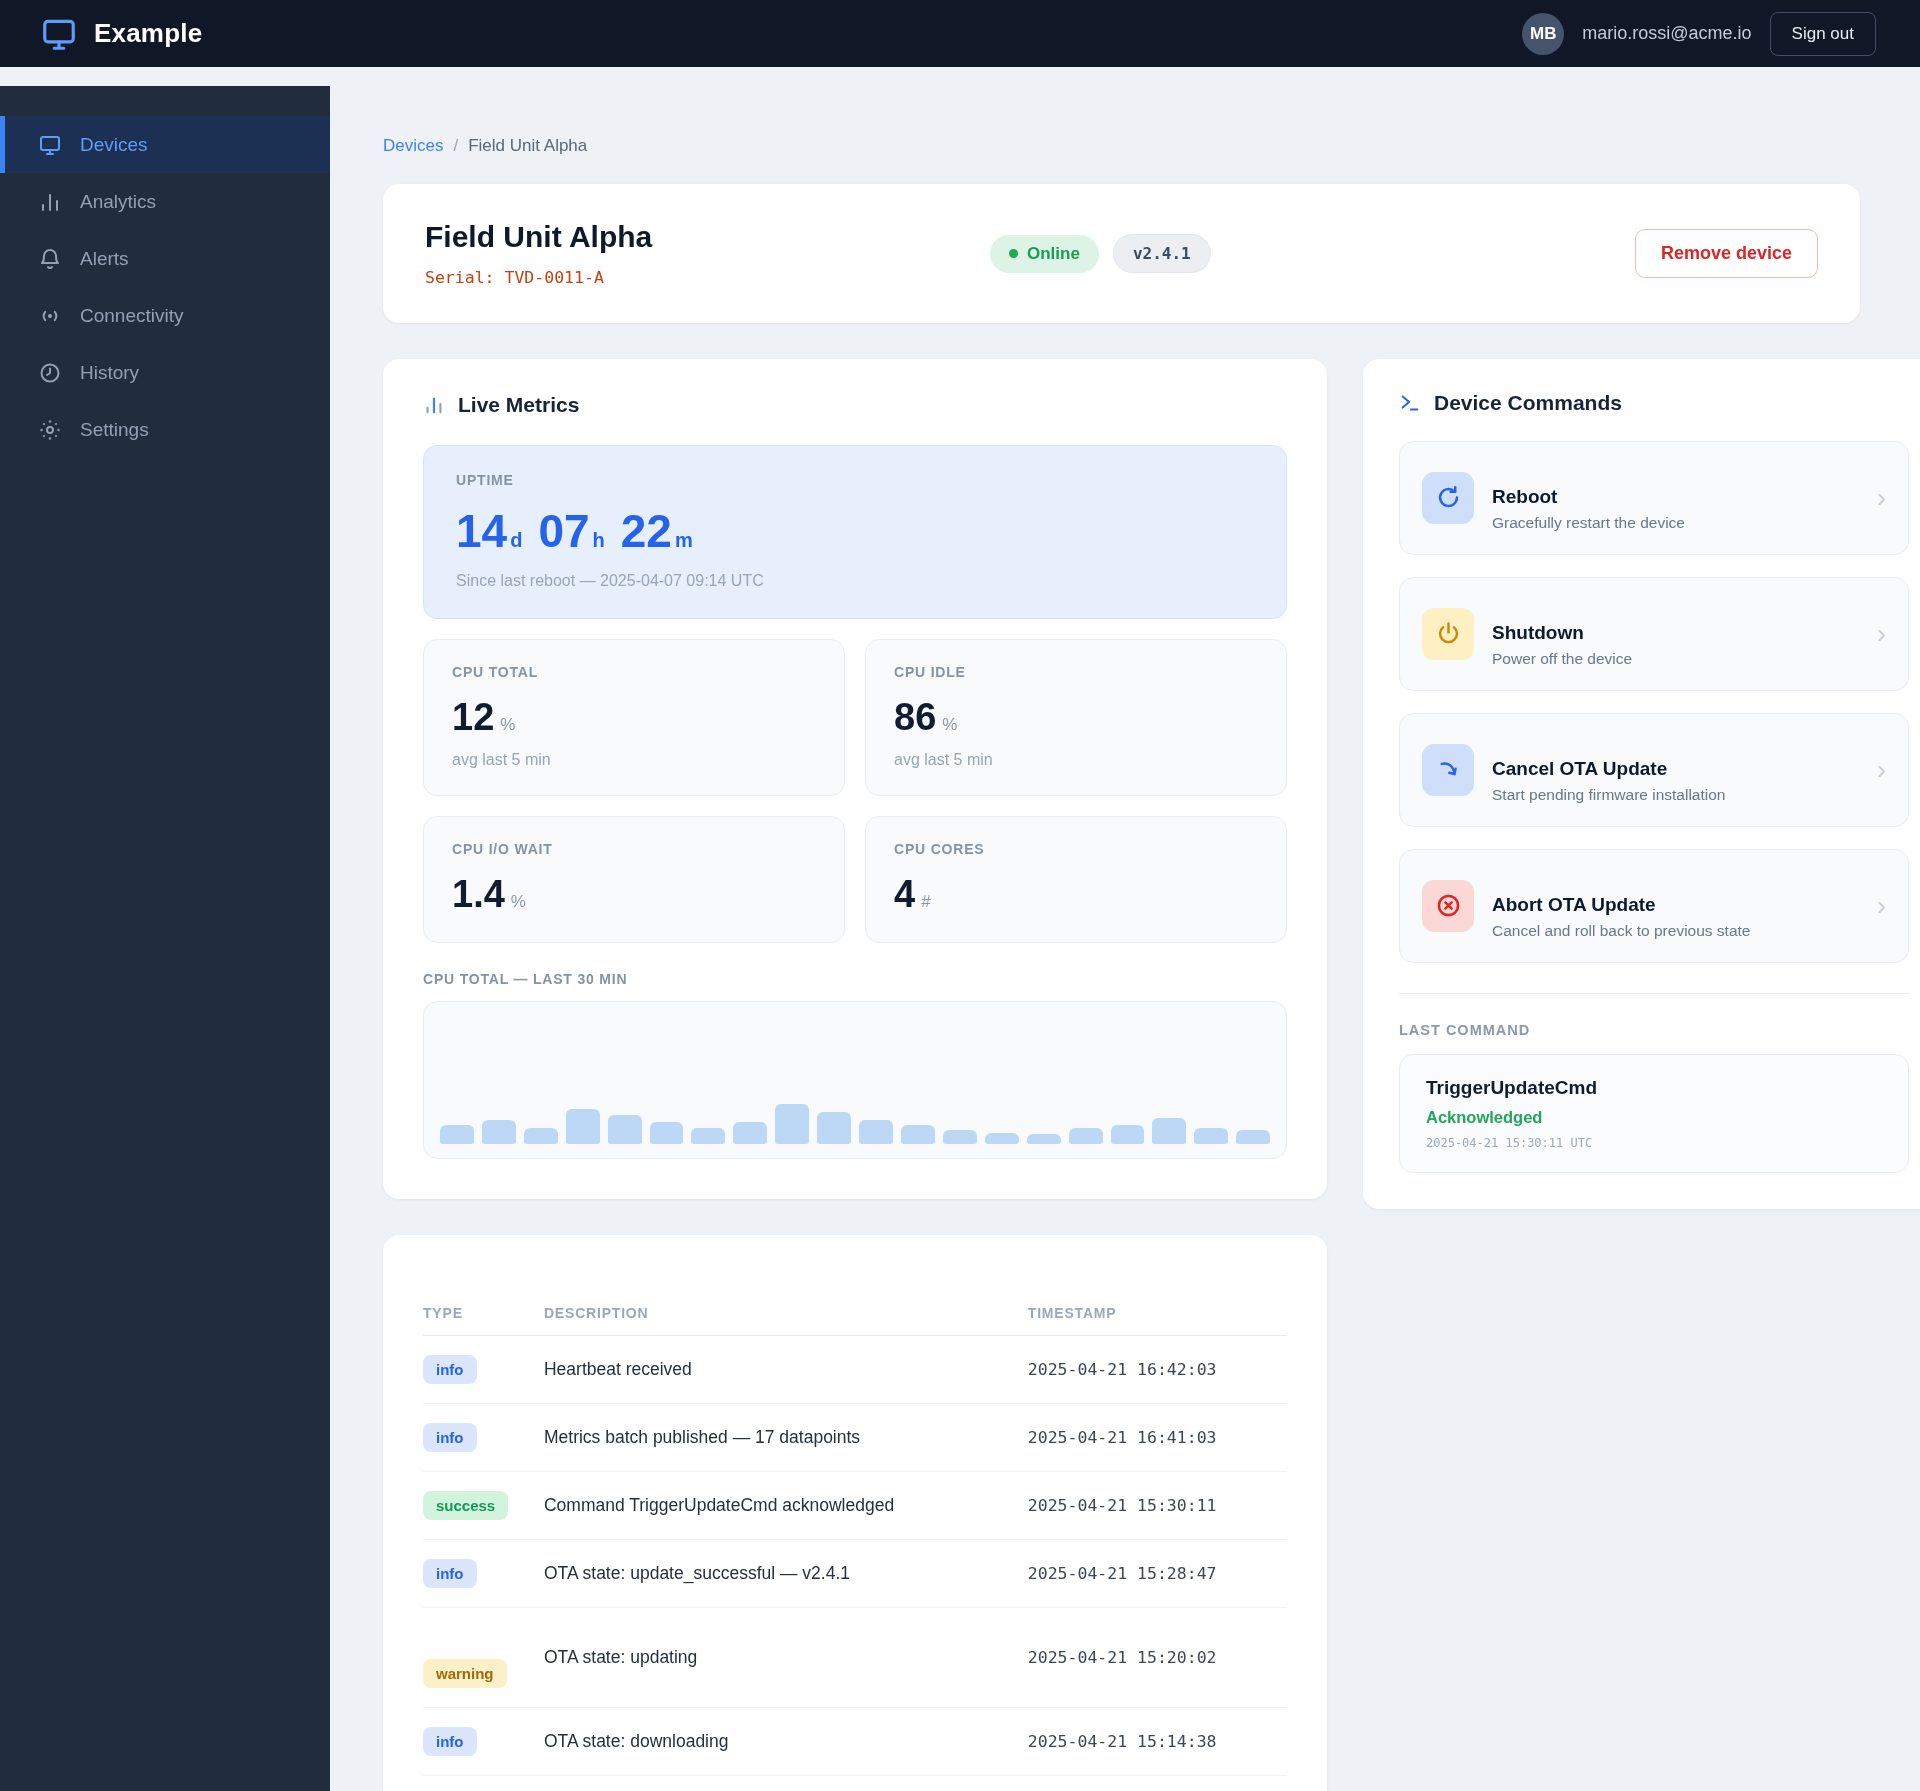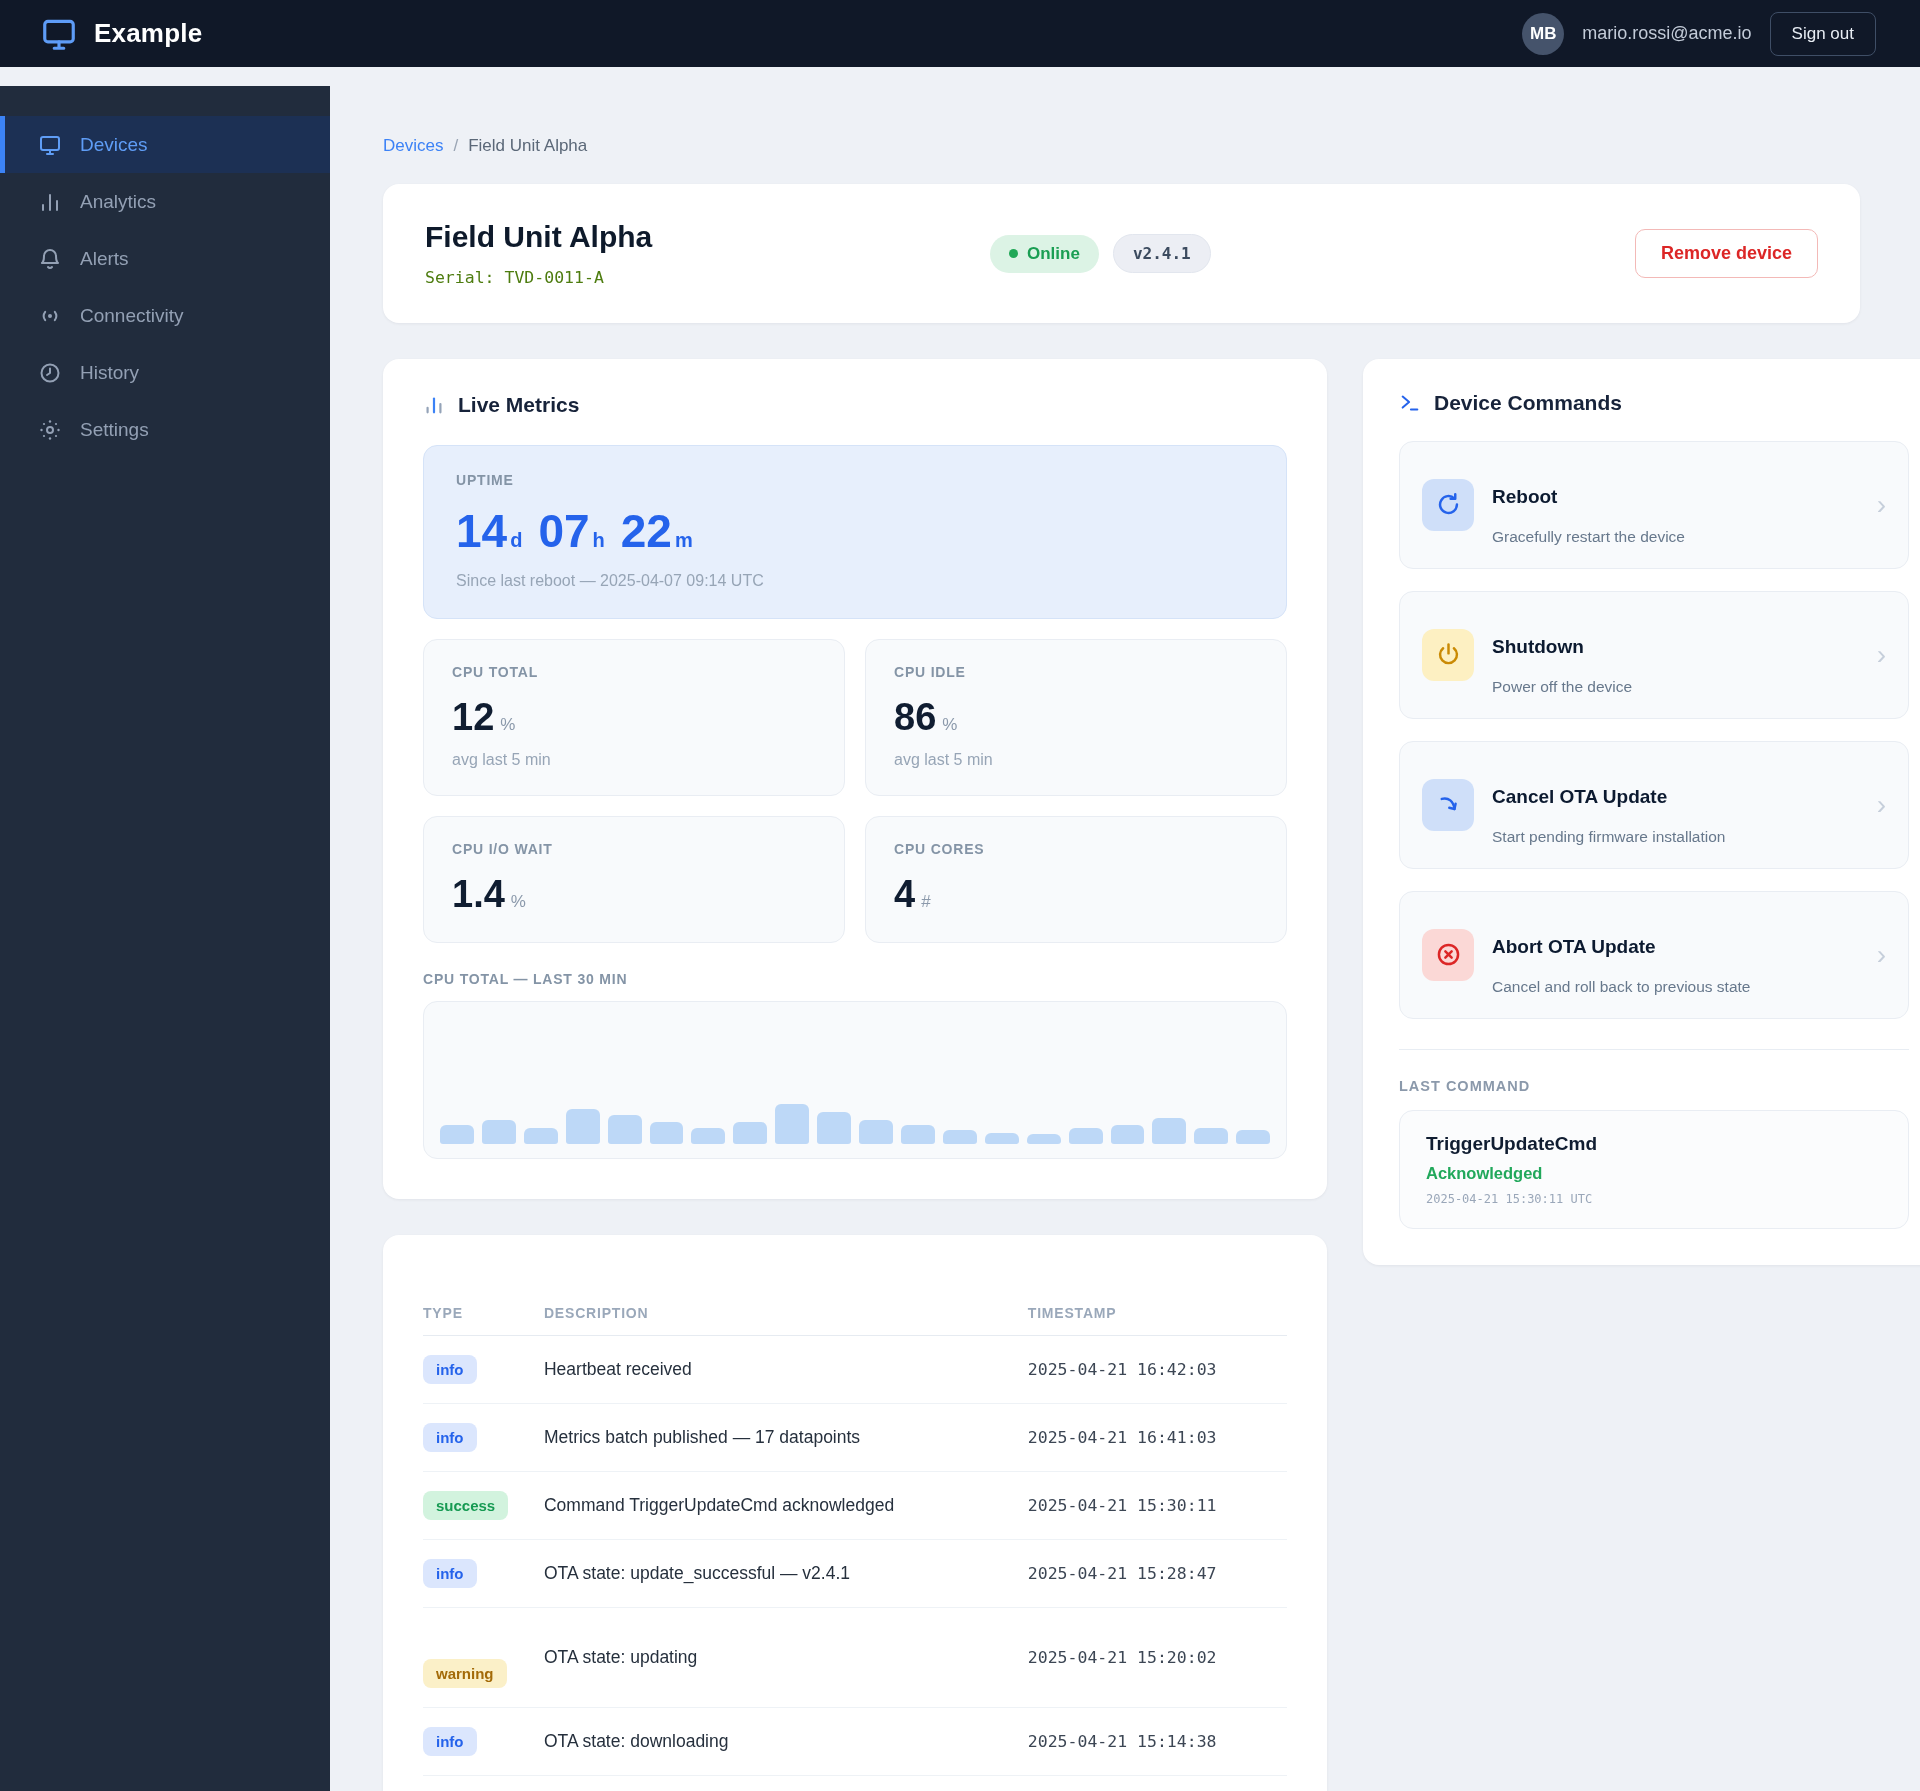--- a/index.html
+++ b/index.html
@@ -44,21 +44,21 @@
   .breadcrumb{ font-size:17px; color:#9aa5b4; display:flex; gap:10px; align-items:center; }
   .breadcrumb .crumb-link{ color:#3c82f6; cursor:pointer; }
   .breadcrumb .crumb-current{ color:#5b6878; }
 
   .card{ background:#ffffff; border-radius:16px; box-shadow:0 1px 3px rgba(15,23,42,.06); }
 
   
   .device-header{ margin-top:28px; padding:36px 42px; display:flex; align-items:center; }
   .device-title-block{ width:565px; }
   .device-name{ font-size:30px; font-weight:bold; color:#0e1a2b; }
-  .device-serial{ margin-top:14px; font-size:16.5px; color:#4d7c0f; }
+  .device-serial{ margin-top:14px; font-size:16.5px; color:#c2410c; }
   .badge-group{ display:flex; align-items:center; gap:14px; }
   .status-badge{ display:flex; align-items:center; gap:9px; background:#dcf3e5; color:#1a9e53;
     font-size:17px; font-weight:bold; padding:9px 19px; border-radius:999px; }
   .status-dot{ width:9px; height:9px; border-radius:50%; background:#21a857; }
   .version-badge{ background:#eceef4; border:1px solid #e2e6ee; color:#3c4b5f;
     font-size:16px; font-weight:bold; padding:9px 19px; border-radius:999px; }
   .remove-btn{ margin-left:auto; background:#ffffff; border:1.5px solid #f3b9b7; border-radius:10px;
     color:#dc2626; font-size:18px; font-weight:bold; padding:13px 25px; font-family:inherit; cursor:pointer; }
 
   
@@ -114,21 +114,21 @@
   .command-list{ margin-top:26px; display:flex; flex-direction:column; gap:22px; }
   .command-item{ background:#f8fafc; border:1px solid #e9edf3; border-radius:14px;
     padding:20px 22px; display:flex; align-items:center; gap:18px; cursor:pointer; }
   .cmd-icon-tile{ width:52px; height:52px; border-radius:12px; flex:0 0 auto;
     display:flex; align-items:center; justify-content:center; }
   .tile-blue{ background:#cfdff9; }
   .tile-yellow{ background:#fdf0c2; }
   .tile-red{ background:#fbd8d6; }
   .cmd-text{ flex:1 1 auto; }
   .cmd-title{ font-size:19px; font-weight:bold; color:#0c1a30;margin-top:24px; }
-  .cmd-desc{ margin-top:19px; font-size:15.5px; line-height:1.35; color:#67788c; }
+  .cmd-desc{ margin-top:5px; font-size:15.5px; line-height:1.35; color:#67788c; }
   .cmd-chevron{ margin-left:auto; font-size:28px; color:#c6cfdb; flex:0 0 auto; line-height:1; }
 
   .commands-divider{ margin-top:30px; border-top:1px solid #e8edf3; }
   .last-command-label{ margin-top:28px; font-size:14.5px; font-weight:bold; letter-spacing:1px; color:#8b99ab; }
   .last-command-tile{ margin-top:16px; background:#fbfcfd; border:1px solid #e9edf3;
     border-radius:14px; padding:22px 26px; }
   .last-cmd-name{ font-size:19px; font-weight:bold; color:#101d31; }
   .last-cmd-status{ margin-top:9px; font-size:16.5px; font-weight:bold; color:#21a85b; }
   .last-cmd-time{ margin-top:9px; font-size:12px; color:#9aa7b9; }
 </style>

